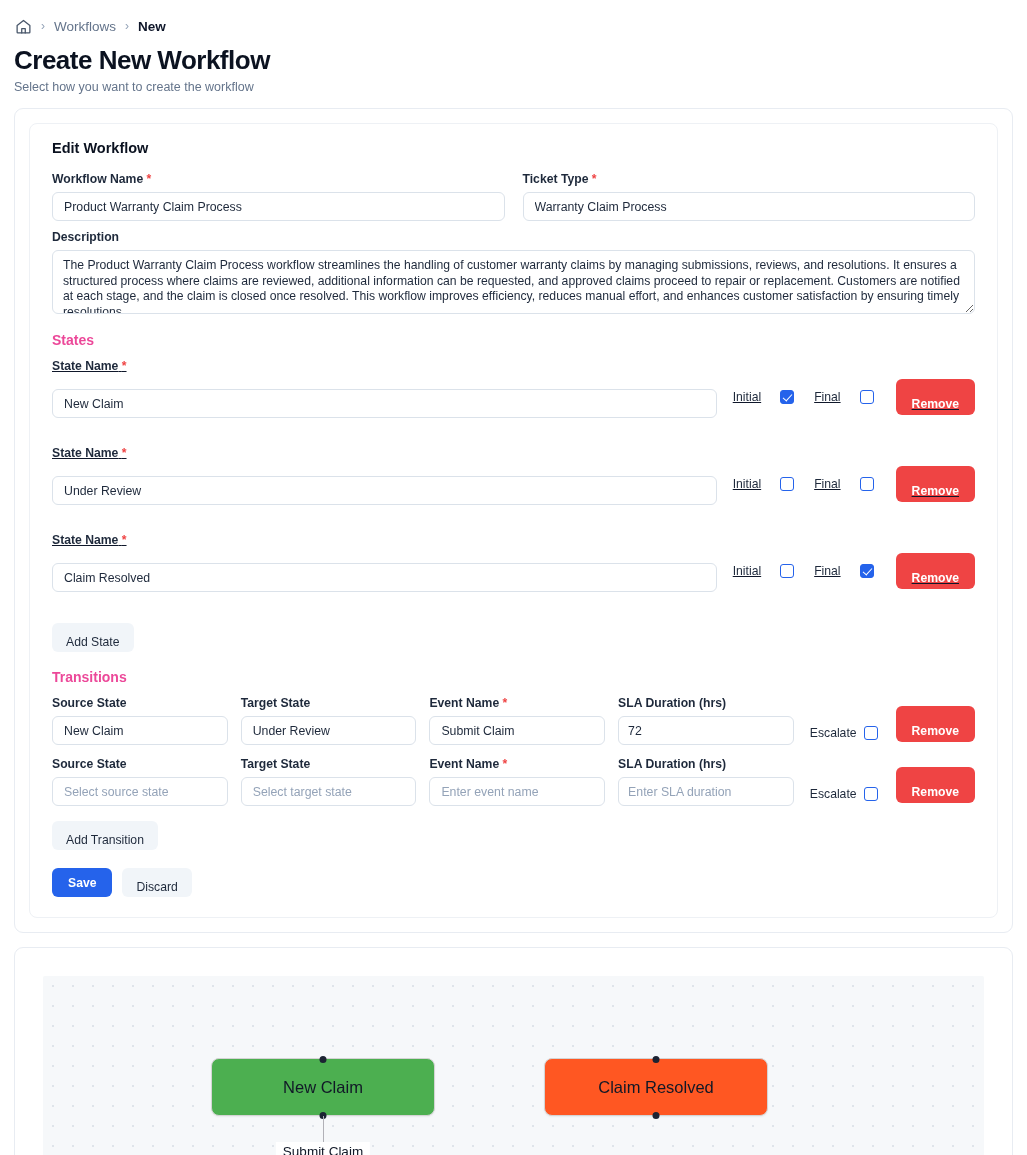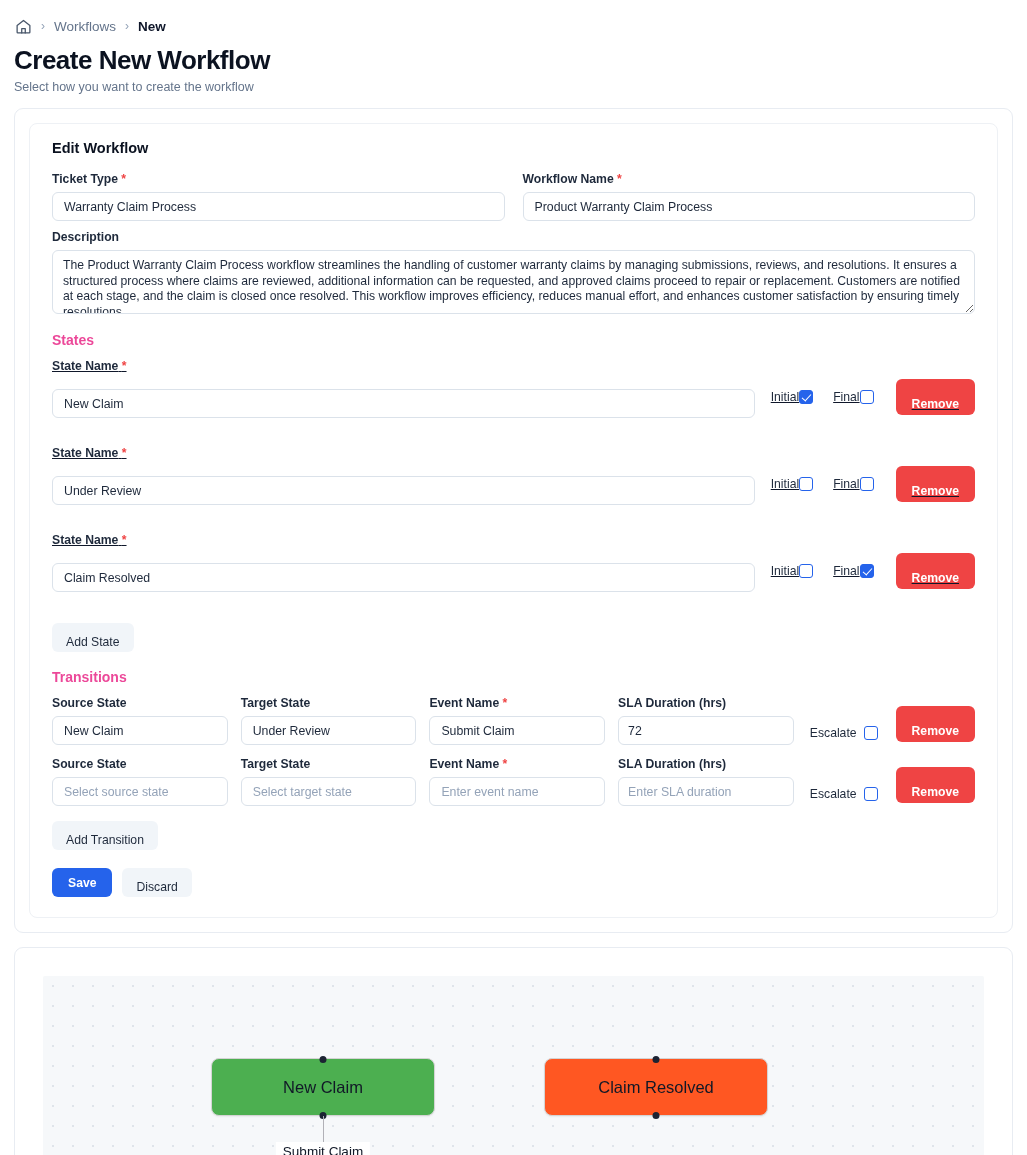--- a/index.html
+++ b/index.html
@@ -67,21 +67,21 @@
     outline: none; overflow: hidden;
   }
 
   .section-title { font-size: 14px; font-weight: bold; margin: 14px 0 11px 0; color: #ec4899; }
 
   
   .state-row { margin-bottom: 28px; text-decoration: underline; }
   .state-line { display: flex; align-items: flex-end; gap: 0; }
   .state-input-wrap { width: 765px; }
   .state-ctrls { display: flex; align-items: center; gap: 0; padding-bottom: 3px; margin-left: 16px; }
-  .chk-group { display: flex; align-items: center; gap: 0; }
+  .chk-group { display: flex; align-items: center; gap: 19px; }
   .chk-label { font-size: 12.2px; color: #1e293b; }
   .cbx {
     appearance: none; -webkit-appearance: none;
     width: 14px; height: 14px; margin: 0;
     border: 1.4px solid #2563eb; border-radius: 3px;
     background: #fff; position: relative; cursor: pointer;
   }
   .cbx:checked { background: #2563eb; border-color: #2563eb; }
   .cbx:checked::after {
     content: ""; position: absolute; left: 4px; top: 1px;
@@ -175,31 +175,31 @@
 </div>
 
 <div class="card">
   <div class="card-inner">
     <div class="panel">
       <div class="panel-title">Edit Workflow</div>
 
       <div class="row2">
         <div class="col">
           <label class="label">
+            <span>Workflow Name</span>
+            <span class="req">*</span>
+          </label>
+          <input class="input" type="text" value="Product Warranty Claim Process" style="">
+        </div>
+        <div class="col">
+          <label class="label">
             <span>Ticket Type</span>
             <span class="req">*</span>
           </label>
           <input class="input" type="text" value="Warranty Claim Process" style="">
-        </div>
-        <div class="col">
-          <label class="label">
-            <span>Workflow Name</span>
-            <span class="req">*</span>
-          </label>
-          <input class="input" type="text" value="Product Warranty Claim Process" style="">
         </div>
       </div>
 
       <div class="field" style="margin-top:9px;">
         <label class="label">Description</label>
         <textarea class="textarea" style="">The Product Warranty Claim Process workflow streamlines the handling of customer warranty claims by managing submissions, reviews, and resolutions. It ensures a structured process where claims are reviewed, additional information can be requested, and approved claims proceed to repair or replacement. Customers are notified at each stage, and the claim is closed once resolved. This workflow improves efficiency, reduces manual effort, and enhances customer satisfaction by ensuring timely resolutions.</textarea>
       </div>
 
       
       <div class="section-title">States</div>

